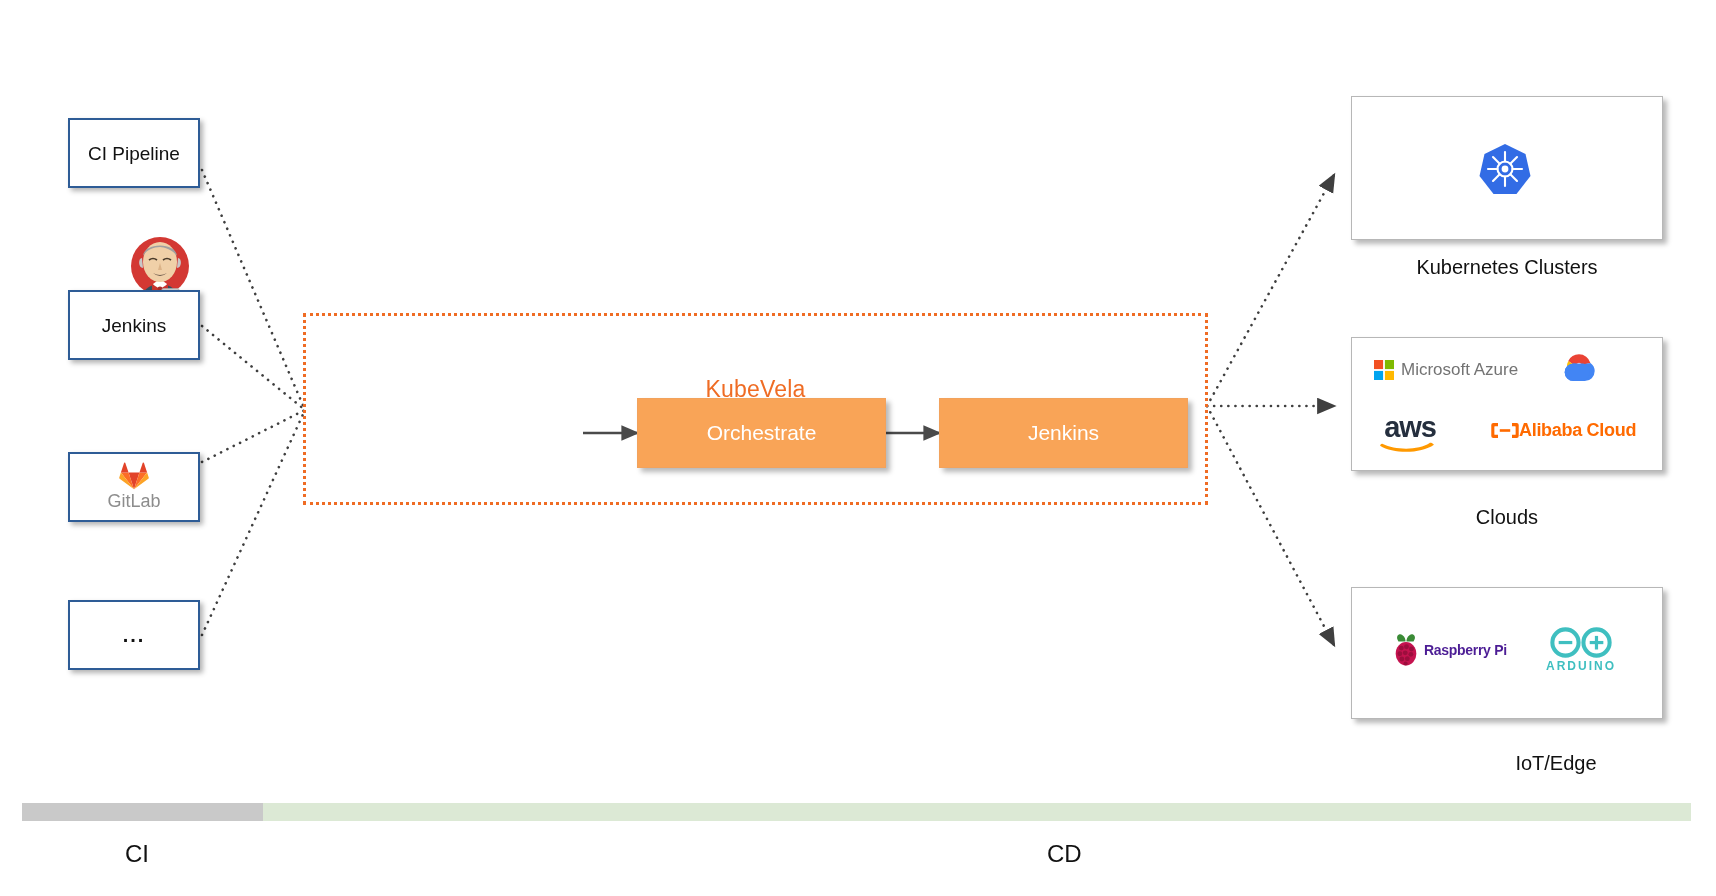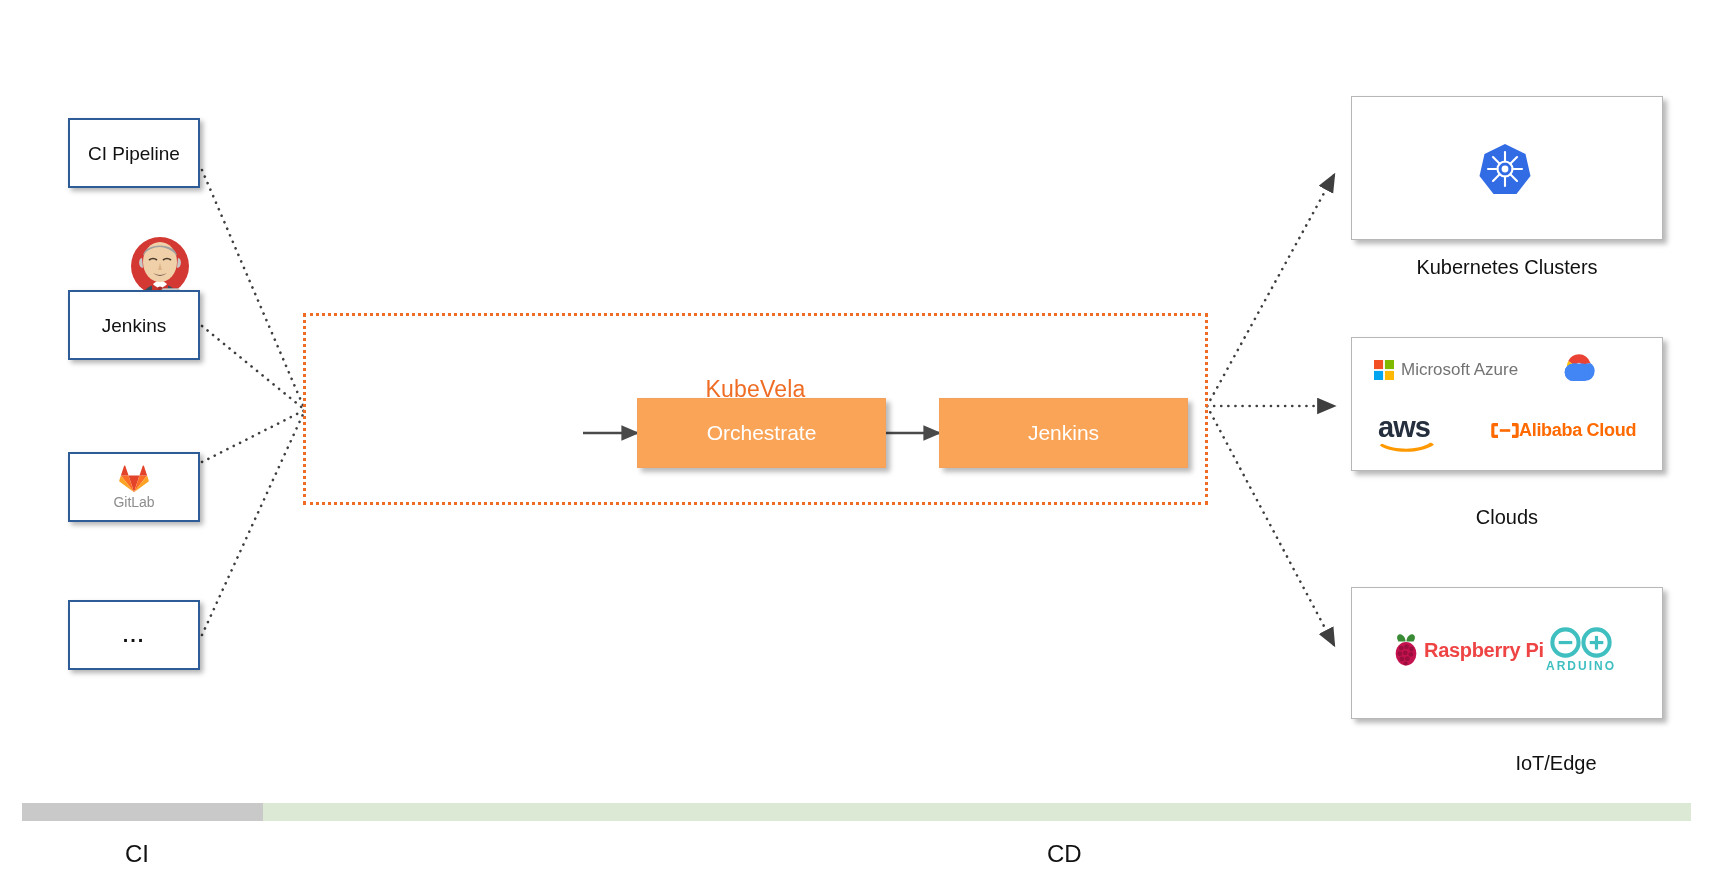--- a/index.html
+++ b/index.html
@@ -63,22 +63,22 @@
   .bar-cd{background:#dce9d5;}
   .bar-label{position:absolute;font-size:24px;color:#111;white-space:nowrap;}
 
   
   svg.overlay{position:absolute;left:0;top:0;width:1716px;height:896px;pointer-events:none;}
 
   
   .logo-wrap{position:absolute;display:flex;align-items:center;}
   .txt-azure{font-size:17px;color:#737373;font-family:"Liberation Sans",sans-serif;margin-left:7px;}
   .txt-ali{font-size:18px;color:#ff6a00;font-weight:bold;letter-spacing:-.3px;}
-  .txt-rpi{font-size:20px;color:#ef4444;font-weight:bold;margin-left:2px;letter-spacing:-.3px;}
-  .txt-gitlab{font-size:14px;color:#8d8d8d;text-align:center;}
+  .txt-rpi{font-size:14px;color:#4c1d95;font-weight:bold;margin-left:2px;letter-spacing:-.3px;}
+  .txt-gitlab{font-size:18px;color:#8d8d8d;text-align:center;}
   .txt-arduino{font-size:12px;color:#3fbfc0;font-weight:bold;letter-spacing:2px;text-align:center;}
 </style>
 </head>
 <body>
 
 <div id="stage">
 
   <svg class="overlay" viewBox="0 0 1716 896">
     <defs>
       <marker id="arrowDark" markerWidth="9" markerHeight="9" refX="6.5" refY="3.2" orient="auto" markerUnits="strokeWidth">
@@ -213,21 +213,21 @@
         <path d="M26,4 a13,13 0 0 0 -11.6,7.2 l7.3,5.2 A7.3,7.3 0 0 1 26,13.2 Z" fill="#ea4335"></path>
         <path d="M26,4 a13,13 0 0 1 12.4,9.3 l-8.6,2.1 A7.3,7.3 0 0 0 26,13.2 Z" fill="#ea4335"></path>
         <path d="M14.4,11.2 A13,13 0 0 0 13,17 a13,13 0 0 0 1.6,6.3 l7.4,-5 A7.3,7.3 0 0 1 21.7,16.4 Z" fill="#fbbc05"></path>
         <path d="M14.6,23.3 A13,13 0 0 0 26,30 l0,-8.8 a7.3,7.3 0 0 1 -4,-2.9 Z" fill="#34a853"></path>
         <path d="M38.4,13.3 a11,11 0 0 1 4.6,8.9 A10.8,10.8 0 0 1 32.2,33 L20,33 a9.5,9.5 0 0 1 0,-19 a9.3,9.3 0 0 1 5.1,1.5 Z" fill="#4285f4"></path>
         <path d="M20,14 a9.5,9.5 0 0 0 0,19 l11,0 a10.2,10.2 0 0 0 0,-19 Z" fill="#4285f4"></path>
         <path d="M25.4,15.6 A9.4,9.4 0 0 0 20,14 a9.5,9.5 0 0 0 -9.3,7.6 l8.3,0 a4.5,4.5 0 0 1 3.4,-3.2 Z" fill="#ffffff" opacity="0"></path>
       </svg>
     </div>
 
-    <div class="logo-wrap" style="left:26px;top:76px;flex-direction:column;align-items:flex-start;">
+    <div class="logo-wrap" style="left:26px;top:76px;flex-direction:column;align-items:flex-end;">
       <span style="font-size:29px;font-weight:bold;color:#252f3e;letter-spacing:-1px;line-height:.95;">aws</span>
       <svg viewBox="0 0 62 14" width="58" height="13" style="margin-top:-1px;">
         <path d="M2,5 C16,14 46,14 60,4 C58,2 56,1.5 55,2.5 C44,10 18,10 5,3.2 C3.5,2.5 2.5,3.5 2,5 Z" fill="#ff9900"></path>
       </svg>
     </div>
 
     <div class="logo-wrap" style="left:139px;top:82px;">
       <svg viewBox="0 0 30 18" width="28" height="17">
         <path d="M7.5,1 L2.5,1 A2.2,2.2 0 0 0 .3,3.2 L.3,14.8 A2.2,2.2 0 0 0 2.5,17 L7.5,17 L7.5,13.6 L4.2,13.6 A.6,.6 0 0 1 3.6,13 L3.6,5 A.6,.6 0 0 1 4.2,4.4 L7.5,4.4 Z" fill="#ff6a00"></path>
         <path d="M22.5,1 L27.5,1 A2.2,2.2 0 0 1 29.7,3.2 L29.7,14.8 A2.2,2.2 0 0 1 27.5,17 L22.5,17 L22.5,13.6 L25.8,13.6 A.6,.6 0 0 0 26.4,13 L26.4,5 A.6,.6 0 0 0 25.8,4.4 L22.5,4.4 Z" fill="#ff6a00"></path>

